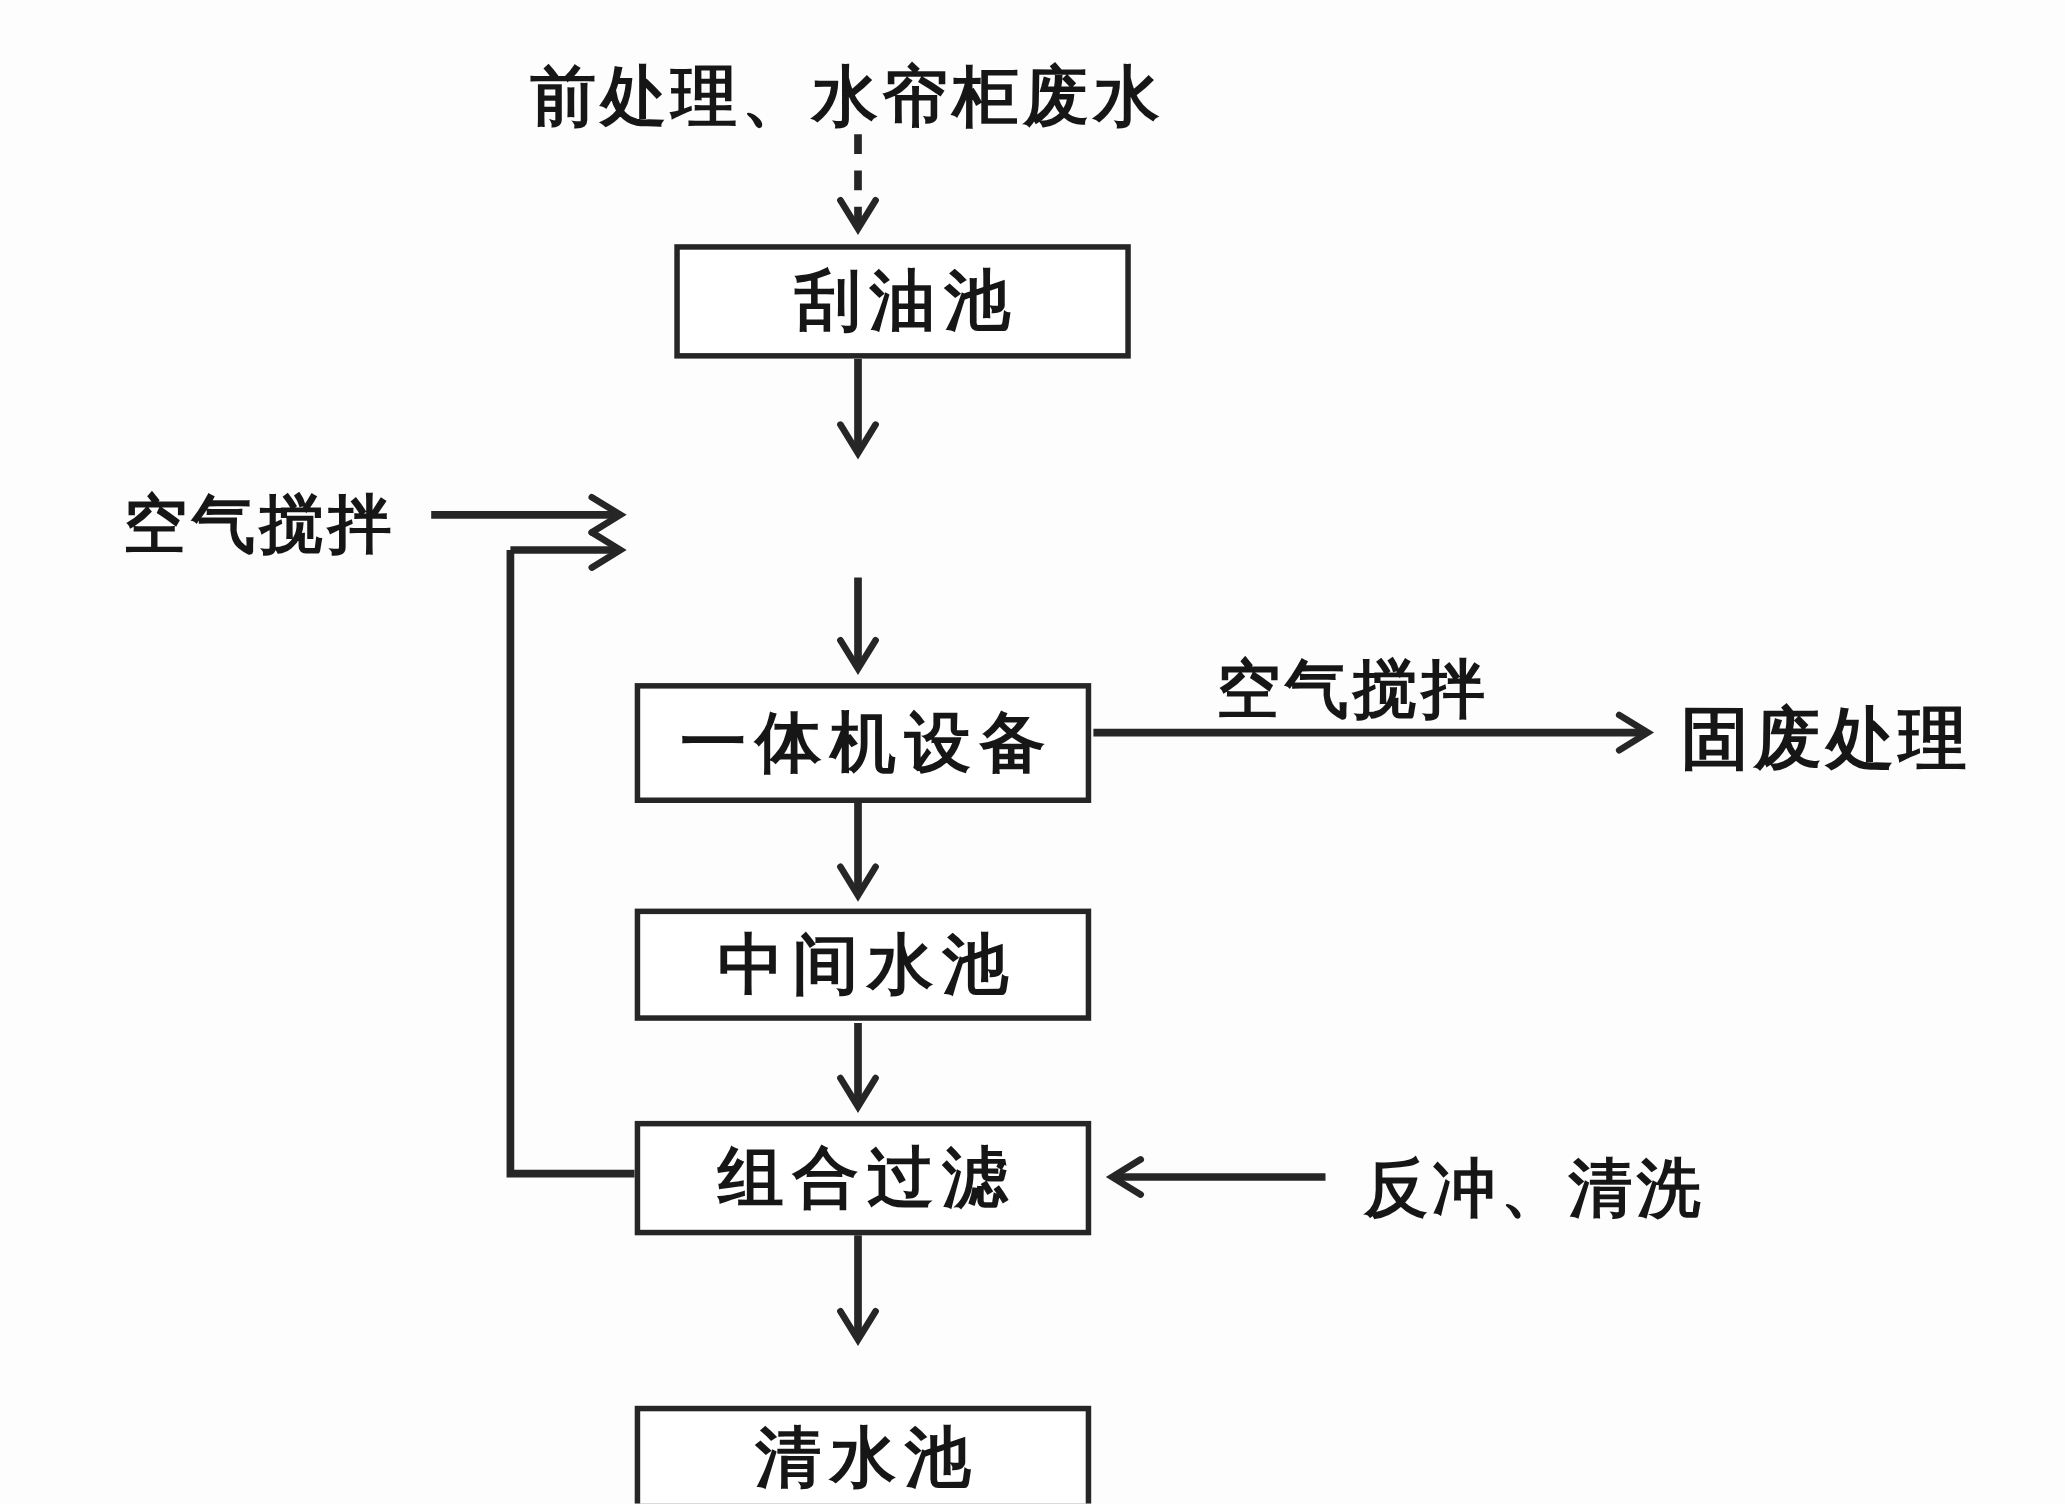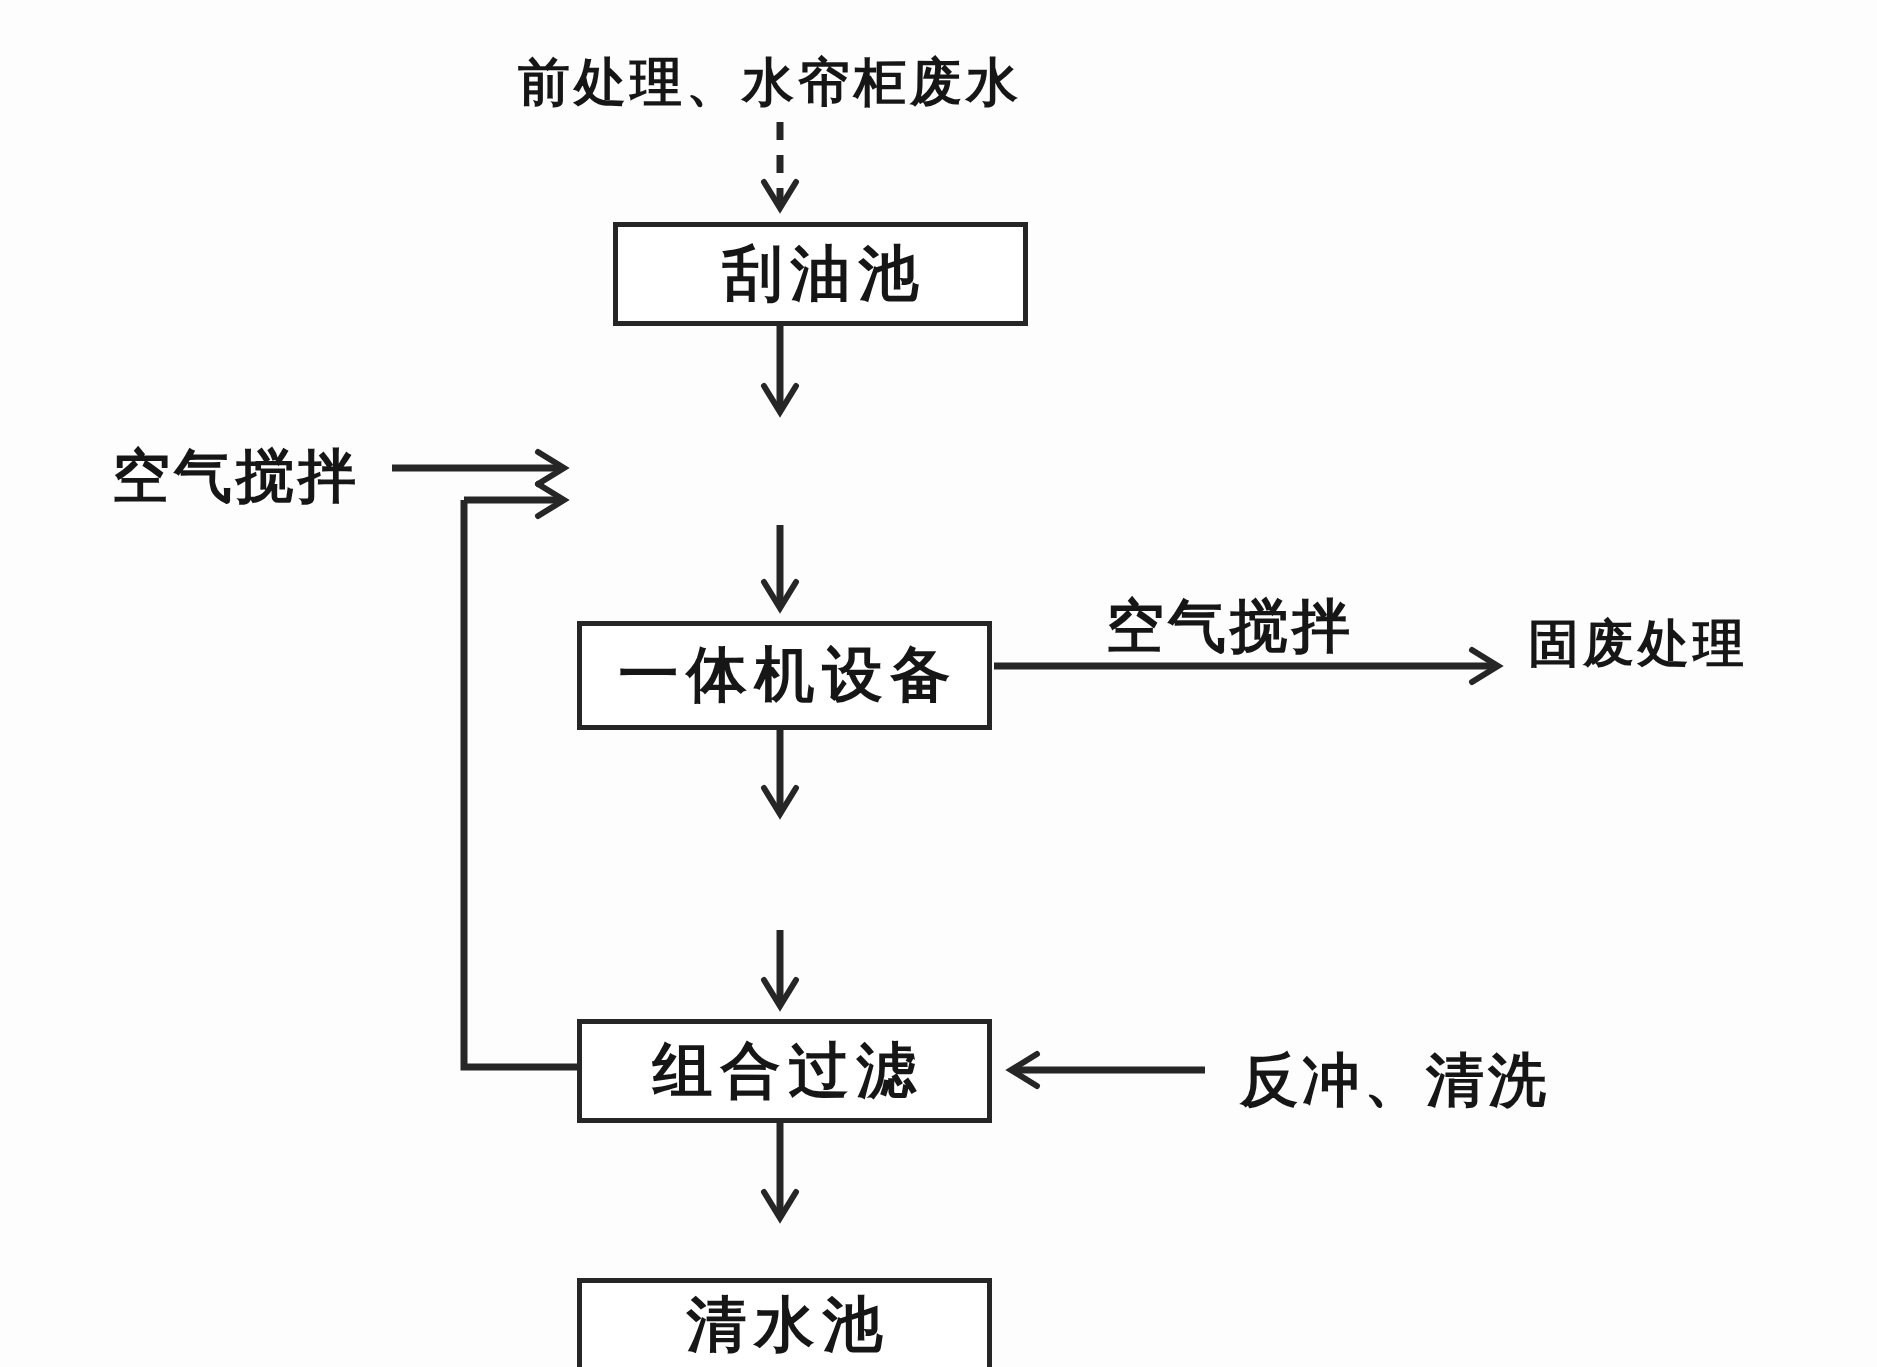--- a/index.html
+++ b/index.html
@@ -64,33 +64,34 @@
 
     <path d="M780,722 L780,812" stroke="#262626" stroke-width="7" fill="none" marker-end="url(#arrow)"></path>
 
     <path d="M780,930 L780,1004" stroke="#262626" stroke-width="7" fill="none" marker-end="url(#arrow)"></path>
 
     <path d="M1205,1070 L1013,1070" stroke="#262626" stroke-width="7" fill="none" marker-end="url(#arrow)"></path>
 
     <path d="M780,1121 L780,1216" stroke="#262626" stroke-width="7" fill="none" marker-end="url(#arrow)"></path>
   </svg>
 
-  <div class="lbl center" style="left:420px; top:48px; width:700px; font-size:52px;">前处理、水帘柜废水</div>
+  <div class="lbl center" style="left:420px; top:48px; width:700px; font-size:60px;">前处理、水帘柜废水</div>
 
   <div class="lbl" style="left:112px; top:438px;text-align:right;">空气搅拌</div>
 
   <div class="lbl center" style="left:1040px; top:588px; width:380px;">空气搅拌</div>
 
-  <div class="lbl" style="left:1528px; top:610px; font-size:51px;">固废处理</div>
+  <div class="lbl" style="left:1528px; top:630px; font-size:62px;">固废处理</div>
 
   <div class="lbl" style="left:1240px; top:1042px;">反冲、清洗</div>
 
   <div class="node" style="top:222px;  height:104px;margin-left:36px;">刮油池</div>
 
 
   <div class="node" style="top:621px;  height:109px;">一体机设备</div>
 
+  <div class="node" style="top:826px;  height:102px;">中间水池</div>
 
   <div class="node" style="top:1019px; height:104px;">组合过滤</div>
 
   <div class="node" style="top:1278px; height:94px;">清水池</div>
 
 </div>
 
 </body></html>

